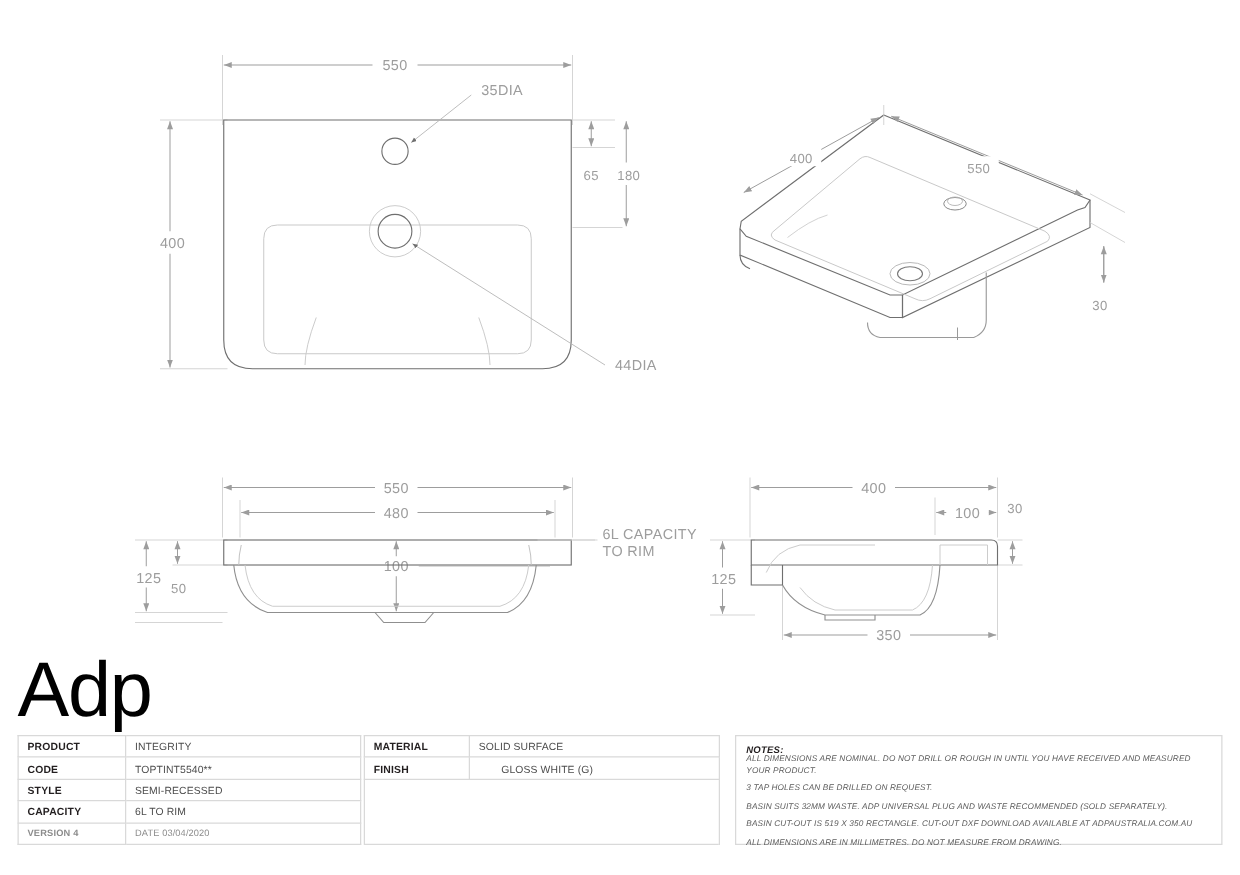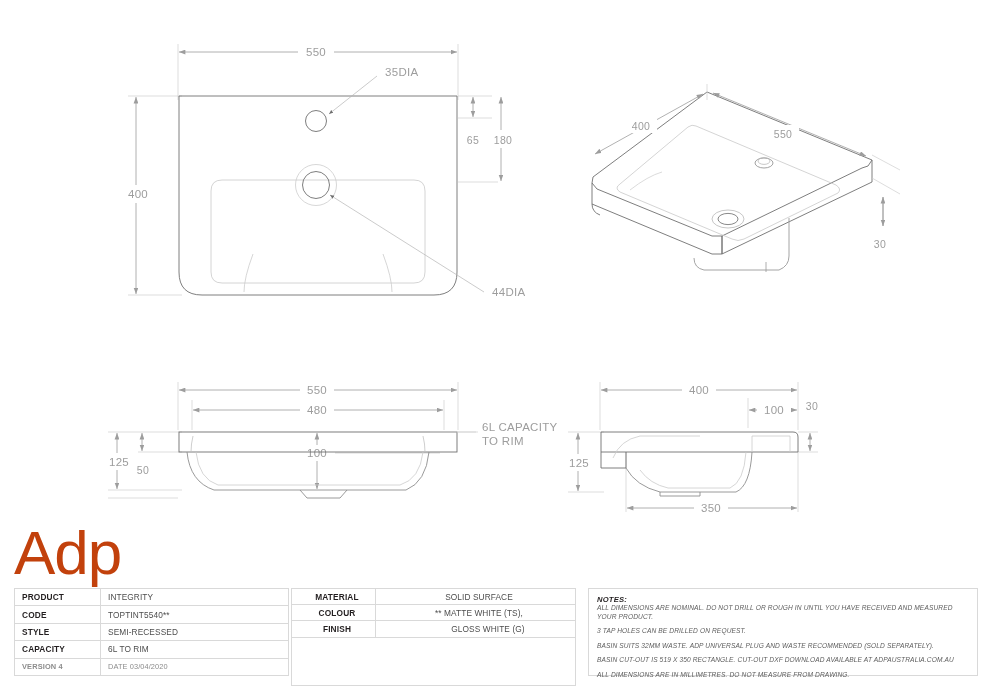--- a/index.html
+++ b/index.html
@@ -29,21 +29,21 @@
     position: absolute;
     left: 14px; top: 524px;
     width: 200px; height: 58px;
   }
   #logo-text {
     font-family: "Liberation Sans", sans-serif;
     font-size: 62px;
     font-weight: 400;
     letter-spacing: -1px;
     line-height: 58px;
-    color: #c2410c;
+    color: #000000;
   }
 
   
   #info-row {
     position: absolute;
     left: 14px; top: 588px;
     width: 964px; height: 88px;
     display: flex;
     align-items: stretch;
     border-radius: 25px;
@@ -75,21 +75,21 @@
   }
   .ver td { color: #8c8c8c; font-weight: 400; font-size: 7.4px; }
   .ver .k { font-weight: 700; color: #8c8c8c; }
 
   #tbl-spec { width: 274px; }
   #tbl-spec col.c1 { width: 86px; }
   #tbl-spec col.c2 { width: 188px; }
 
   #spacer1 { width: 2px; }
 
-  #tbl-mat { width: 284px; text-align: center; }
+  #tbl-mat { width: 284px; }
   #tbl-mat col.c1 { width: 84px; }
   #tbl-mat col.c2 { width: 200px; }
   #tbl-mat td.empty { border-left: 1px solid #d9d9d9; border-right: 1px solid #d9d9d9; }
 
   #spacer2 { width: 12px; }
 
   #notes-box {
     flex: 1;
     border: 1px solid #d9d9d9;
     padding: 6px 8px 4px 8px;
@@ -412,24 +412,20 @@
       <colgroup>
           <col class="c1">
           <col class="c2">
         </colgroup>
       <tbody>
         <tr>
           <td class="k">MATERIAL</td>
           <td class="v">SOLID SURFACE</td>
         </tr>
         <tr>
-          <td class="k">COLOUR</td>
-          <td class="v">** MATTE WHITE (TS),</td>
-        </tr>
-        <tr>
           <td class="k">FINISH</td>
           <td class="v" style="padding-left:25px">GLOSS WHITE (G)</td>
         </tr>
         <tr>
           <td class="empty" style="height:48.6px;border-bottom:none" colspan="2"></td>
         </tr>
       </tbody>
     </table>
 
     <div id="spacer2"></div>

